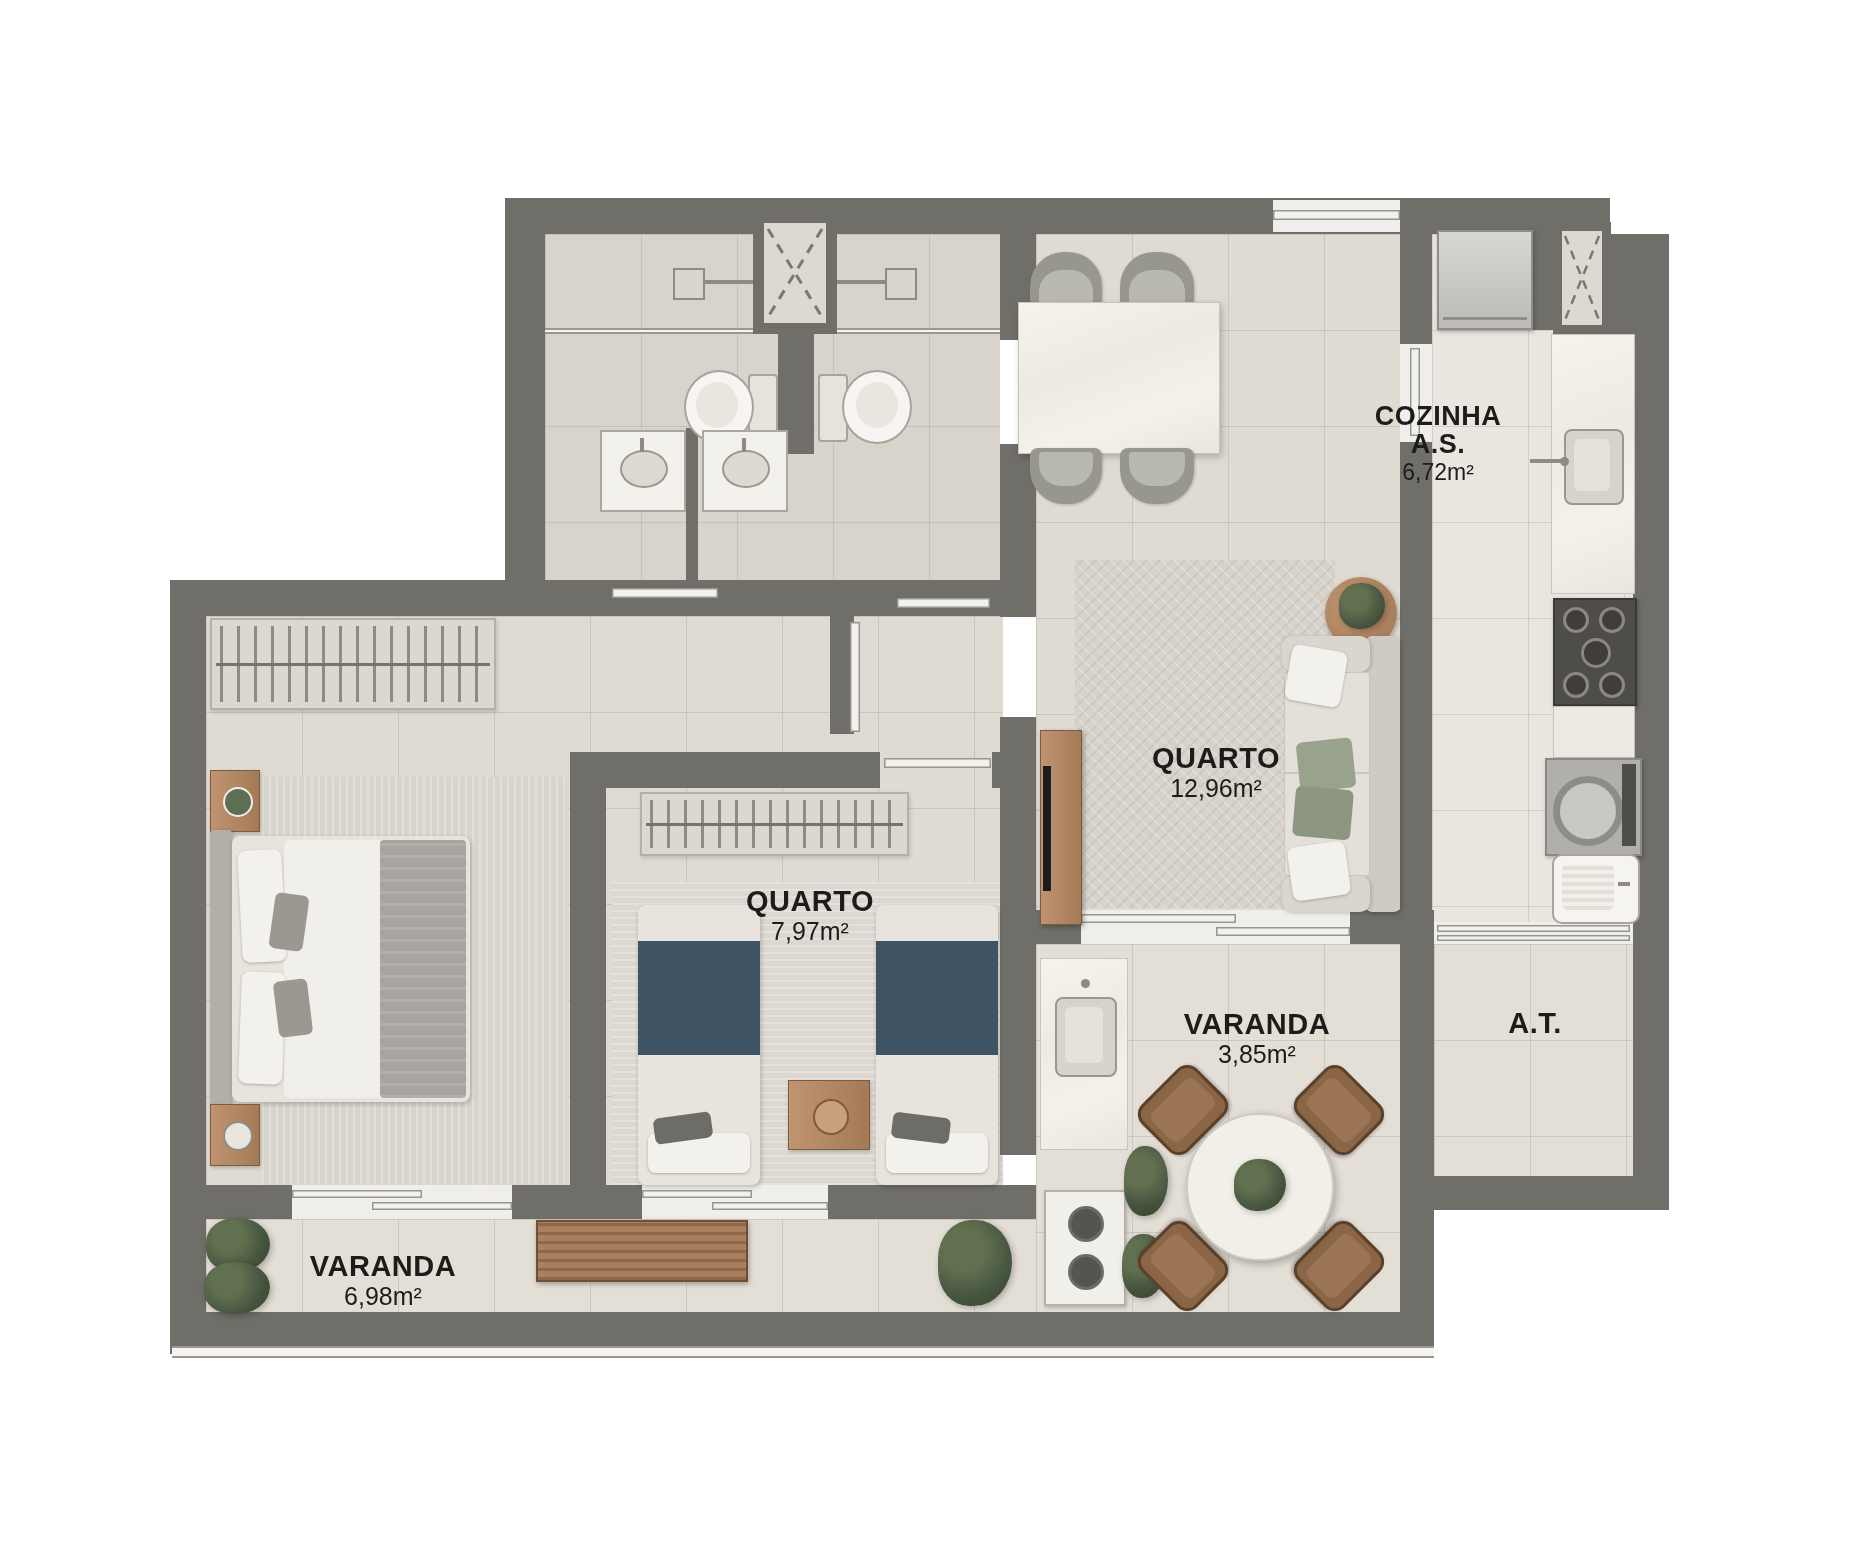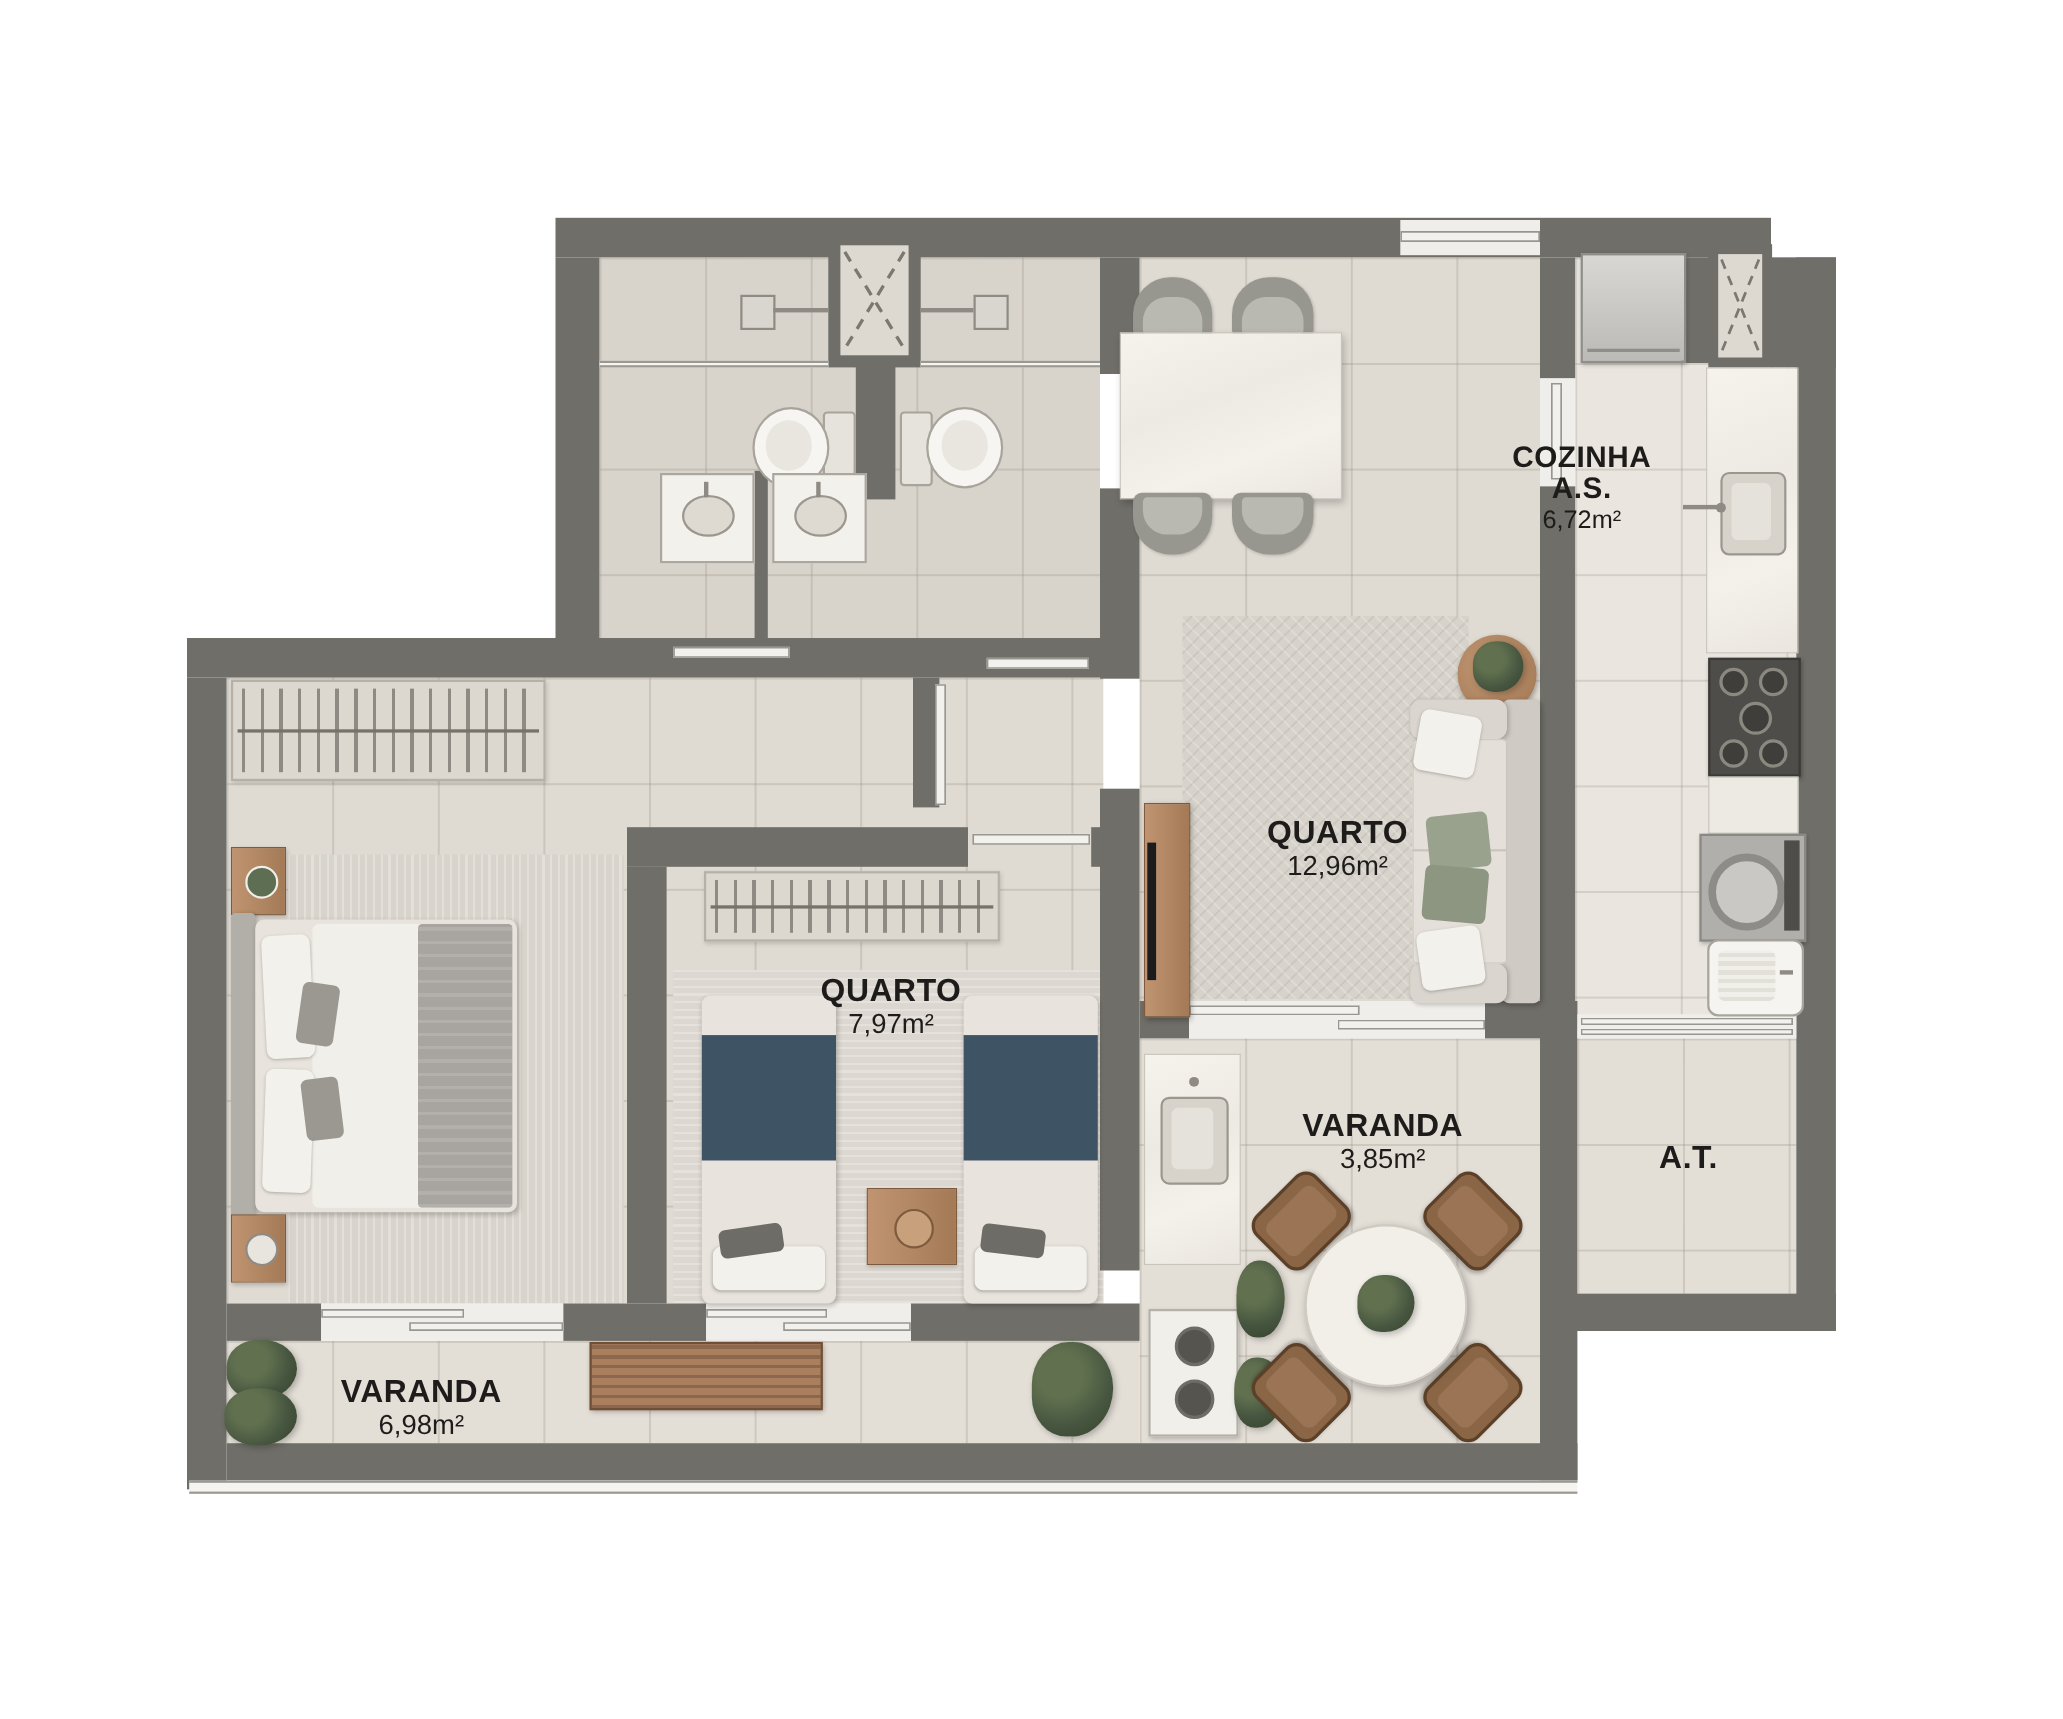--- a/index.html
+++ b/index.html
@@ -299,21 +299,21 @@
     <div class="ar">12,96m²</div>
   </div>
   <div class="label" style="left:810px;top:916px">
     <div class="nm">QUARTO</div>
     <div class="ar">7,97m²</div>
   </div>
   <div class="label" style="left:1257px;top:1039px">
     <div class="nm">VARANDA</div>
     <div class="ar">3,85m²</div>
   </div>
-  <div class="label" style="left:1535px;top:1053px">
+  <div class="label" style="left:1535px;top:1023px">
     <div class="nm">A.T.</div>
   </div>
   <div class="label" style="left:383px;top:1281px">
     <div class="nm">VARANDA</div>
     <div class="ar">6,98m²</div>
   </div>
 
 </div>
 
 </body></html>

